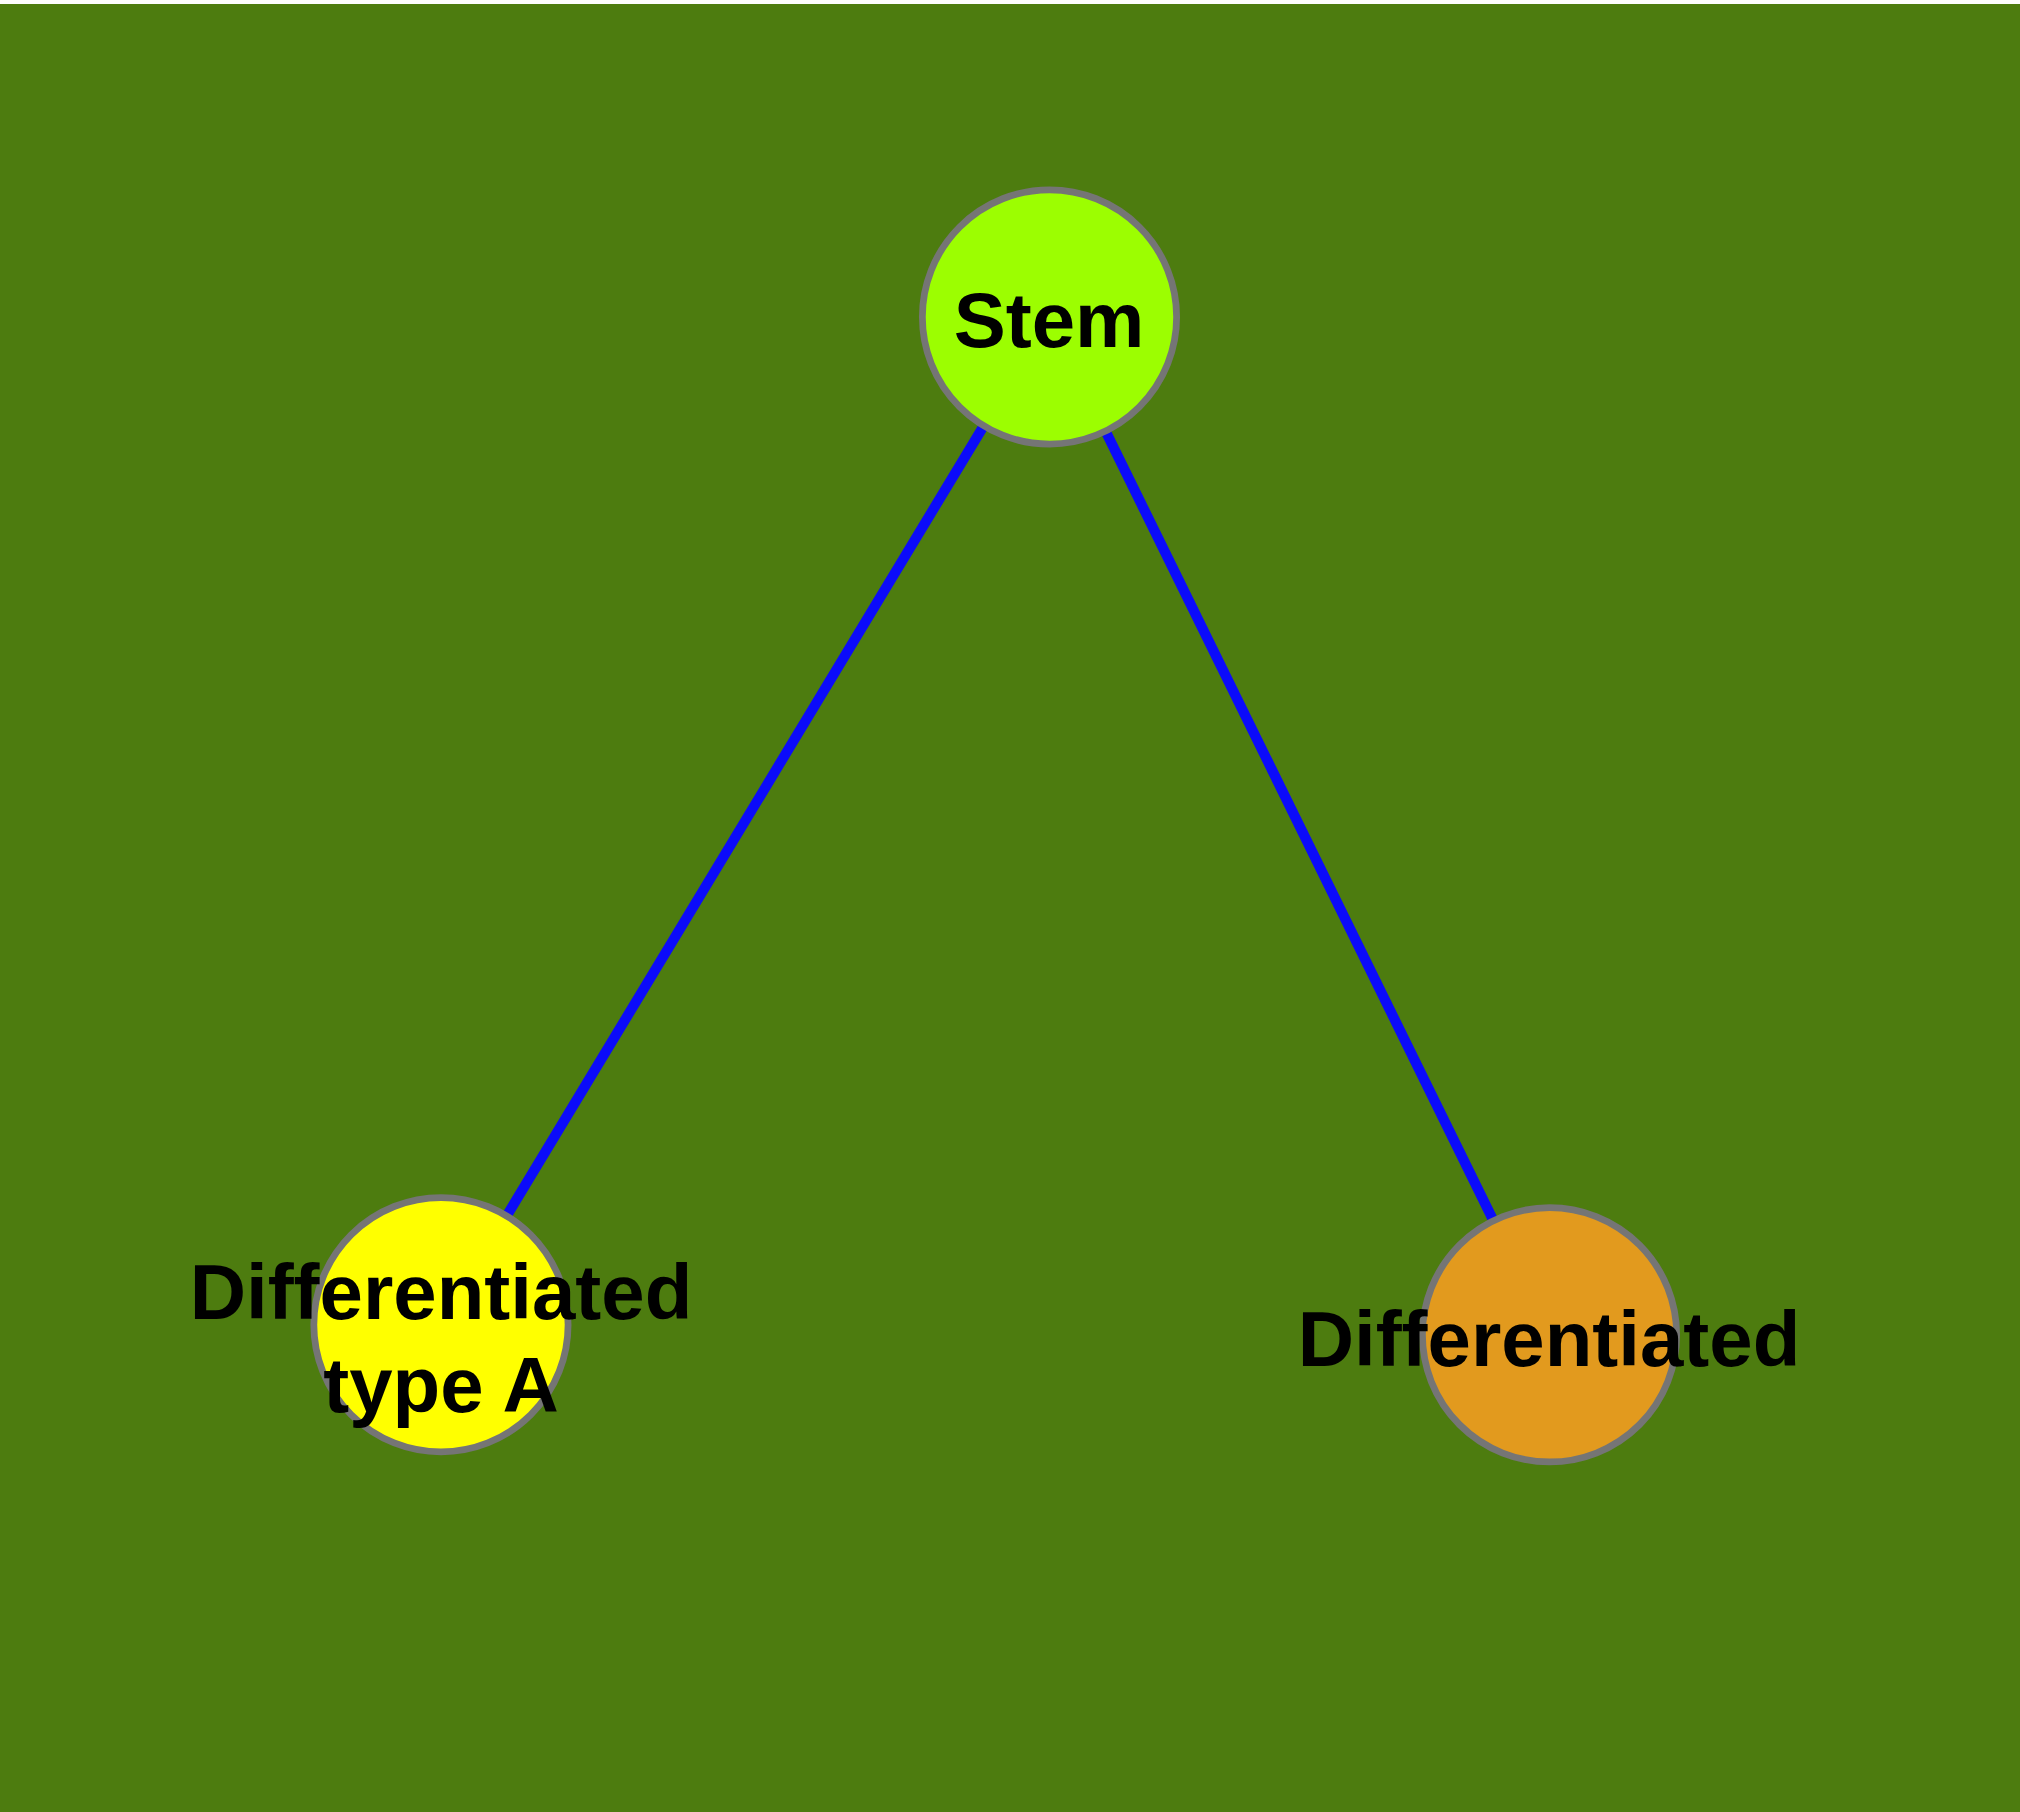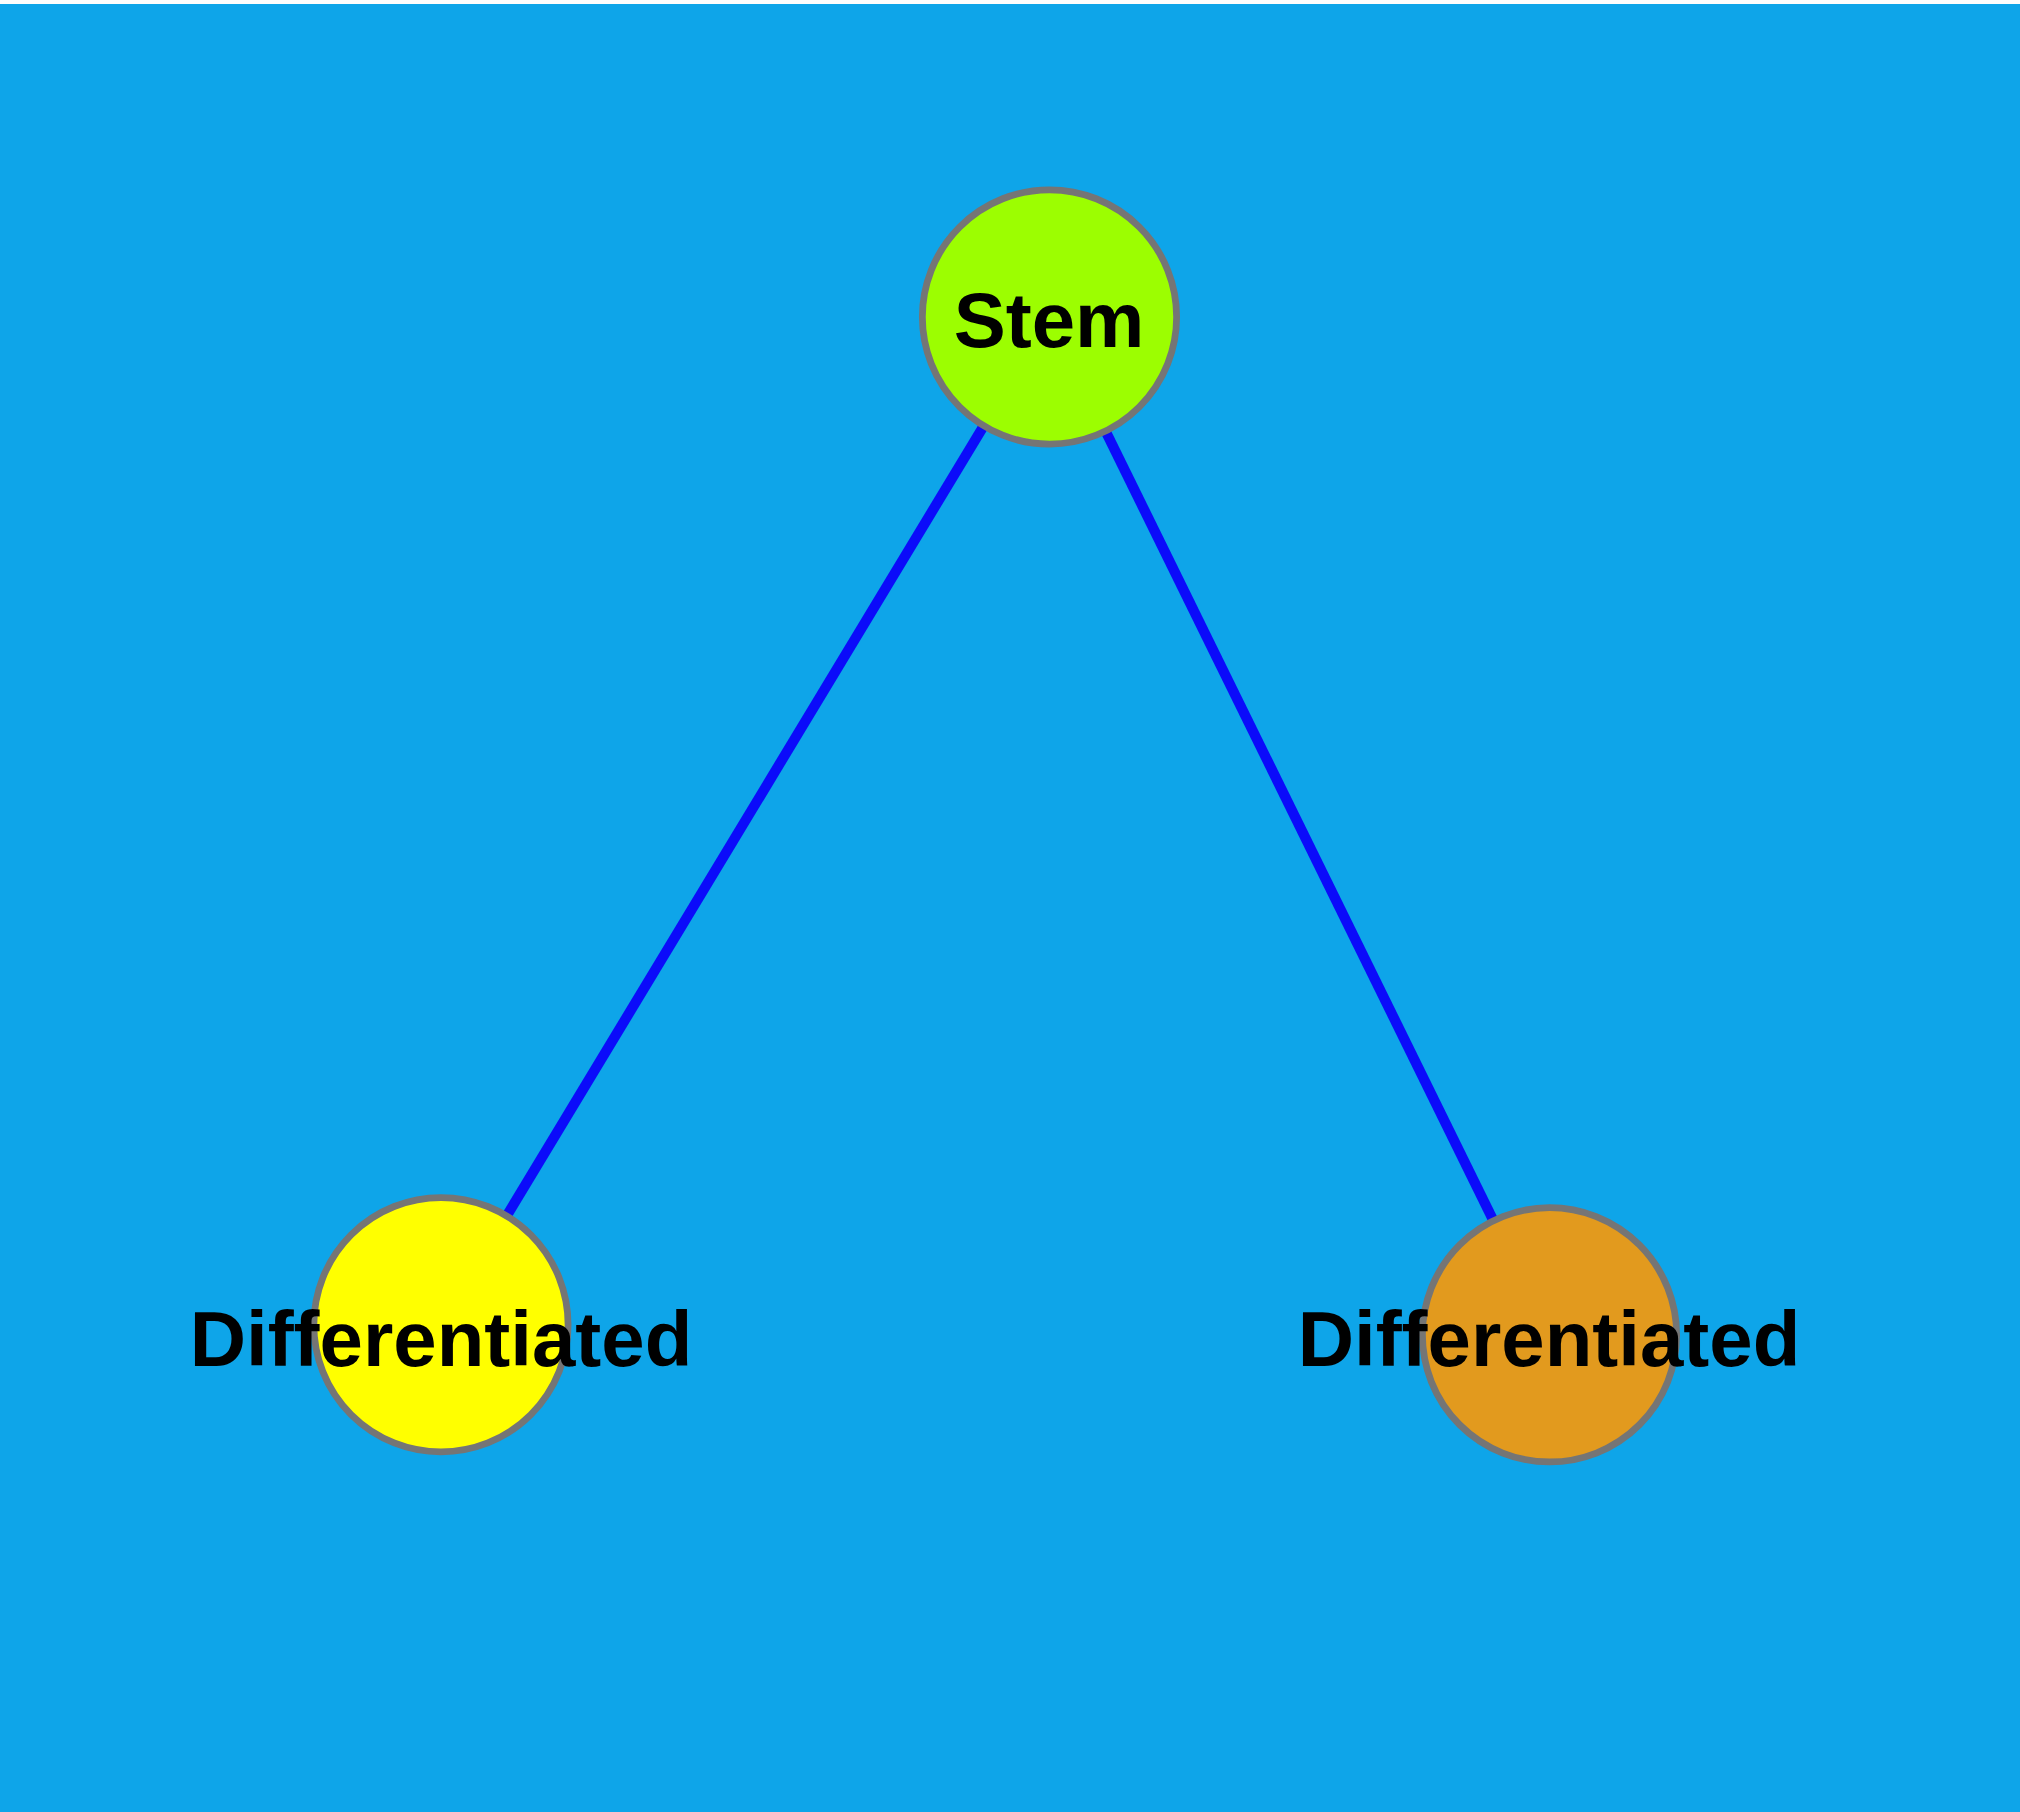--- a/index.html
+++ b/index.html
@@ -4,21 +4,21 @@
 <style>
   html, body {
     margin: 0;
     padding: 0;
     background: #C9C9F8;
   }
   #canvas {
     position: relative;
     width: 2021px;
     height: 1812px;
-    background: #0ea5e9;
+    background: #4d7c0f;
     overflow: hidden;
     font-family: "Liberation Sans", sans-serif;
   }
   #top-edge {
     position: absolute;
     left: 0; top: 0;
     width: 100%; height: 4.2px;
     background: #FDFDFD;
   }
   #graph-svg {
@@ -55,20 +55,21 @@
     <circle cx="520" cy="1563" r="150" stroke-width="8" stroke="#757575" fill="#FFFF00"></circle>
     <circle cx="1828" cy="1575" r="150" stroke-width="8" stroke="#757575" fill="#E29A1E"></circle>
   </svg>
 
   <div class="node-label" style="left:1049px; top:320px;">
     <div>Stem</div>
   </div>
 
   <div class="node-label" style="left:441px; top:1339px;">
     <div>Differentiated</div>
+    <div>type A</div>
   </div>
 
   <div class="node-label" style="left:1549px; top:1339px;">
     <div>Differentiated</div>
   </div>
 
 </div>
 
 
 </body></html>

